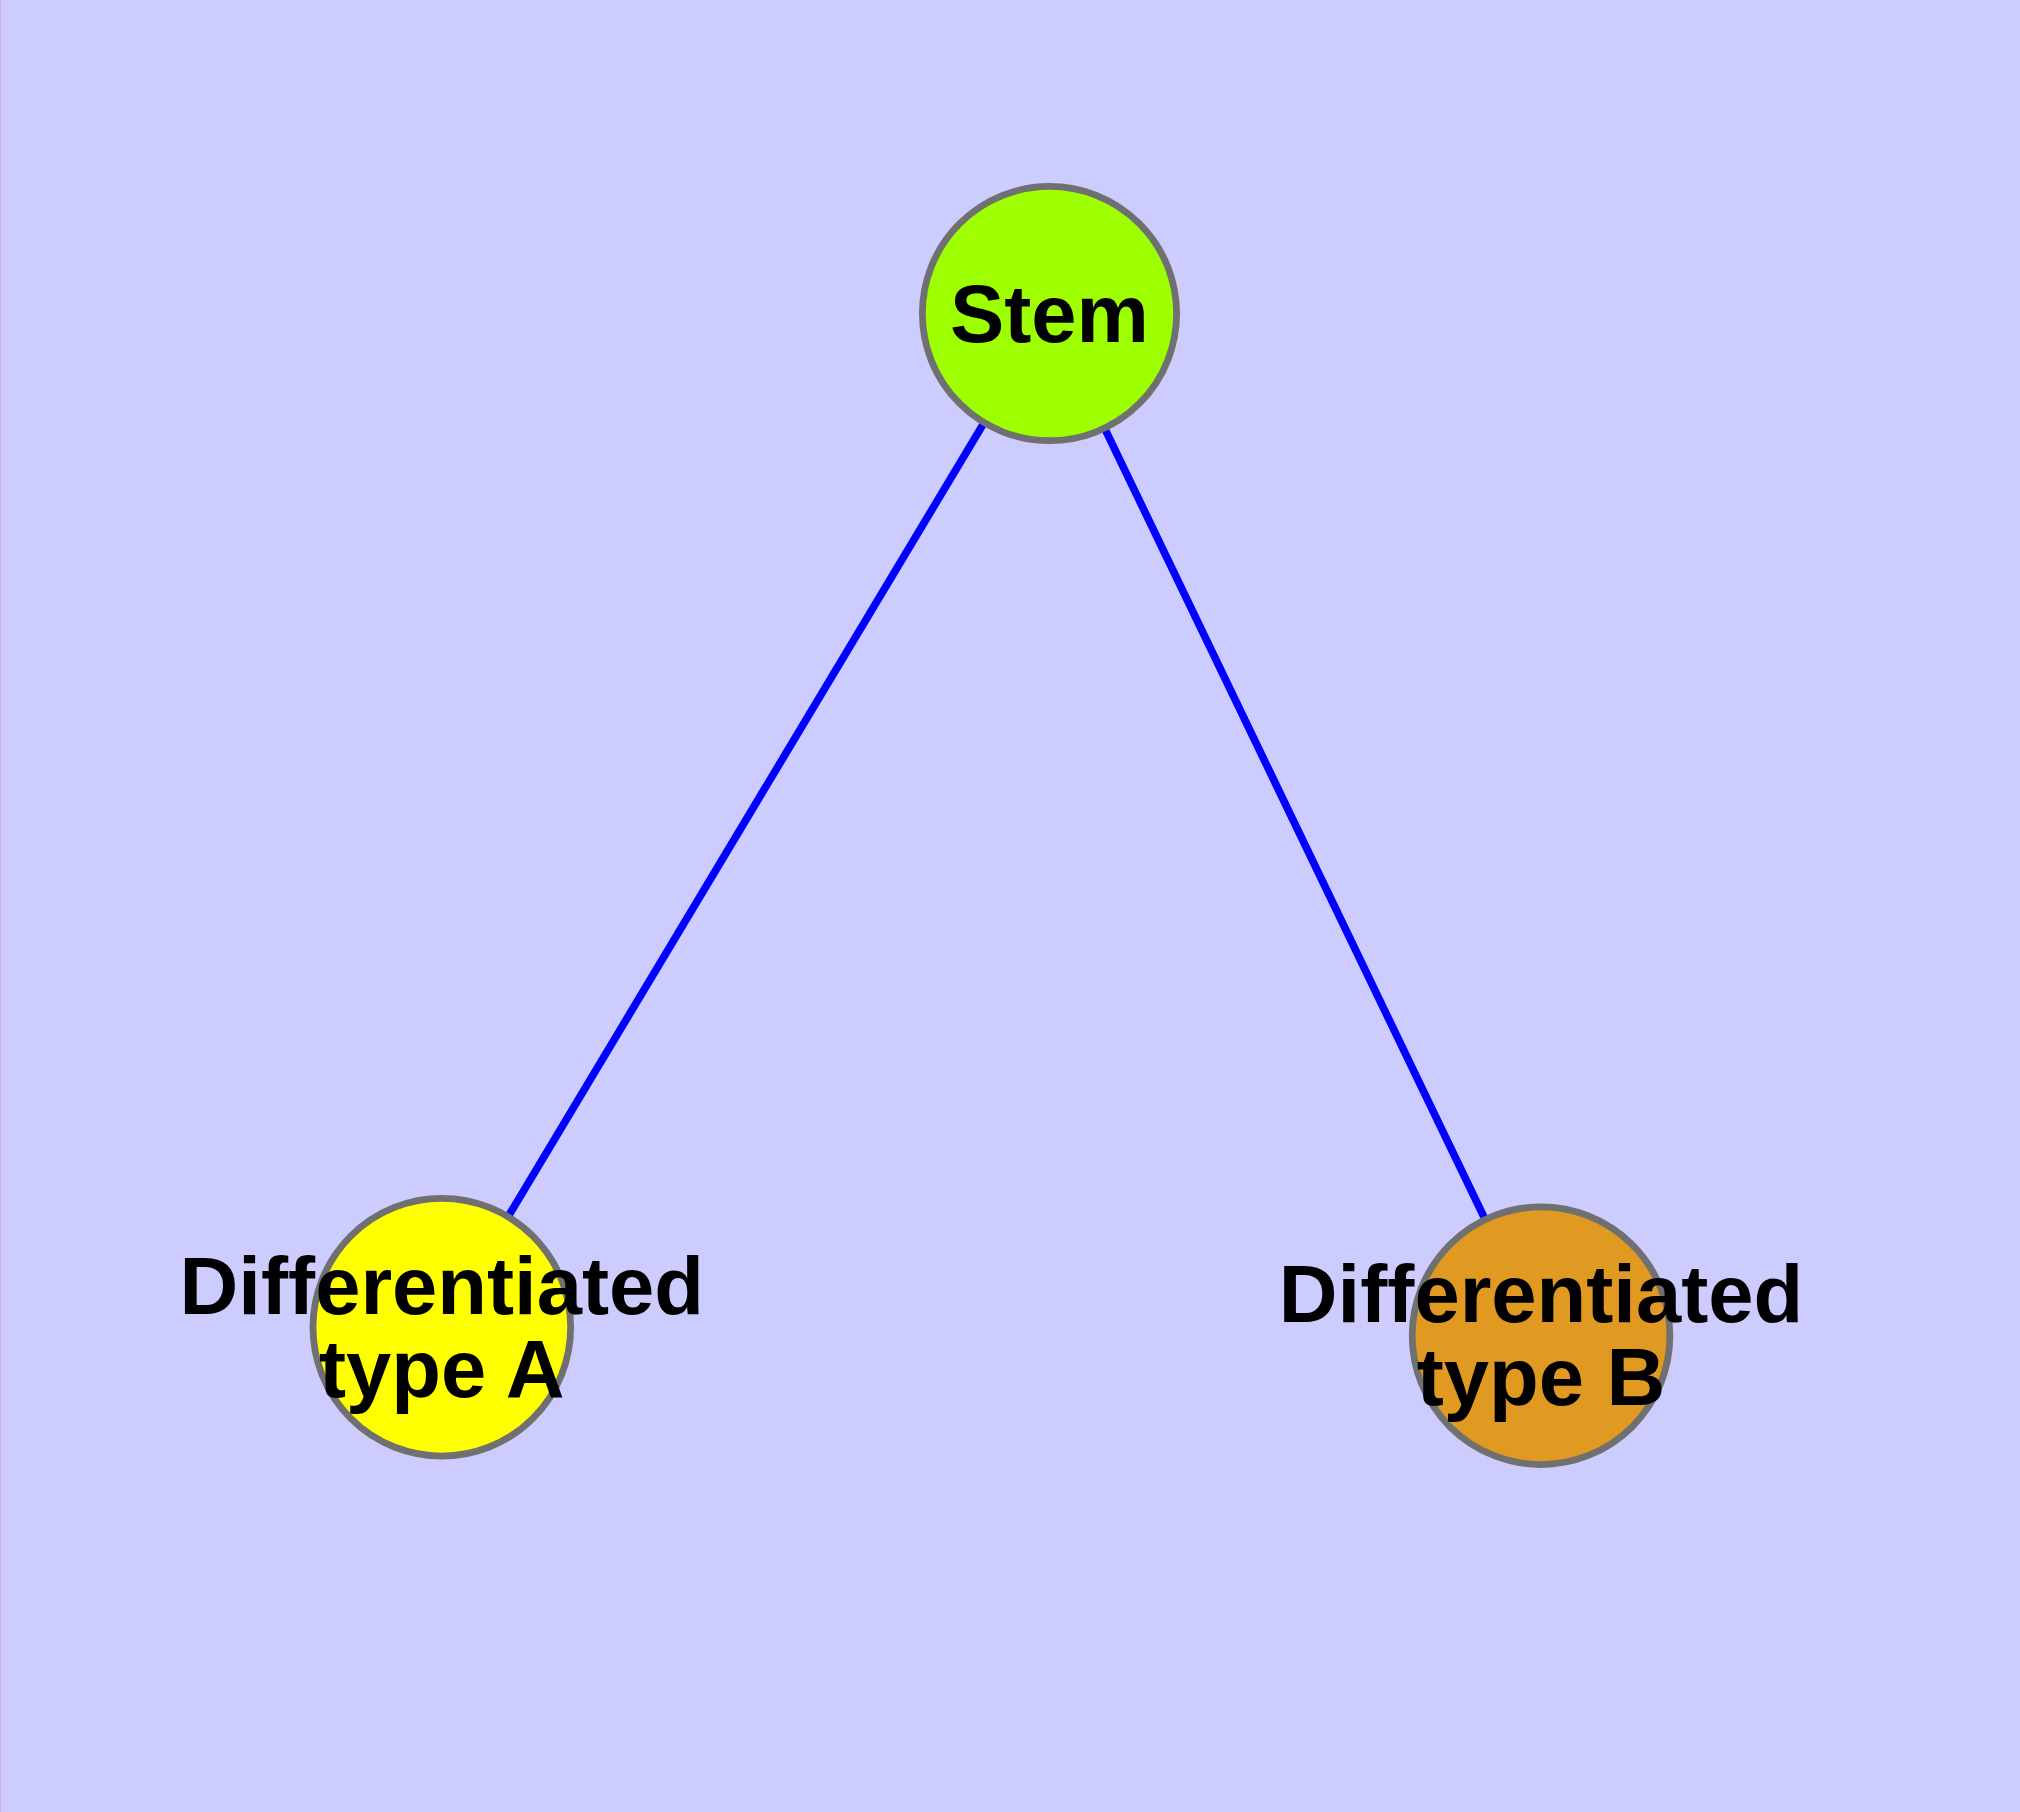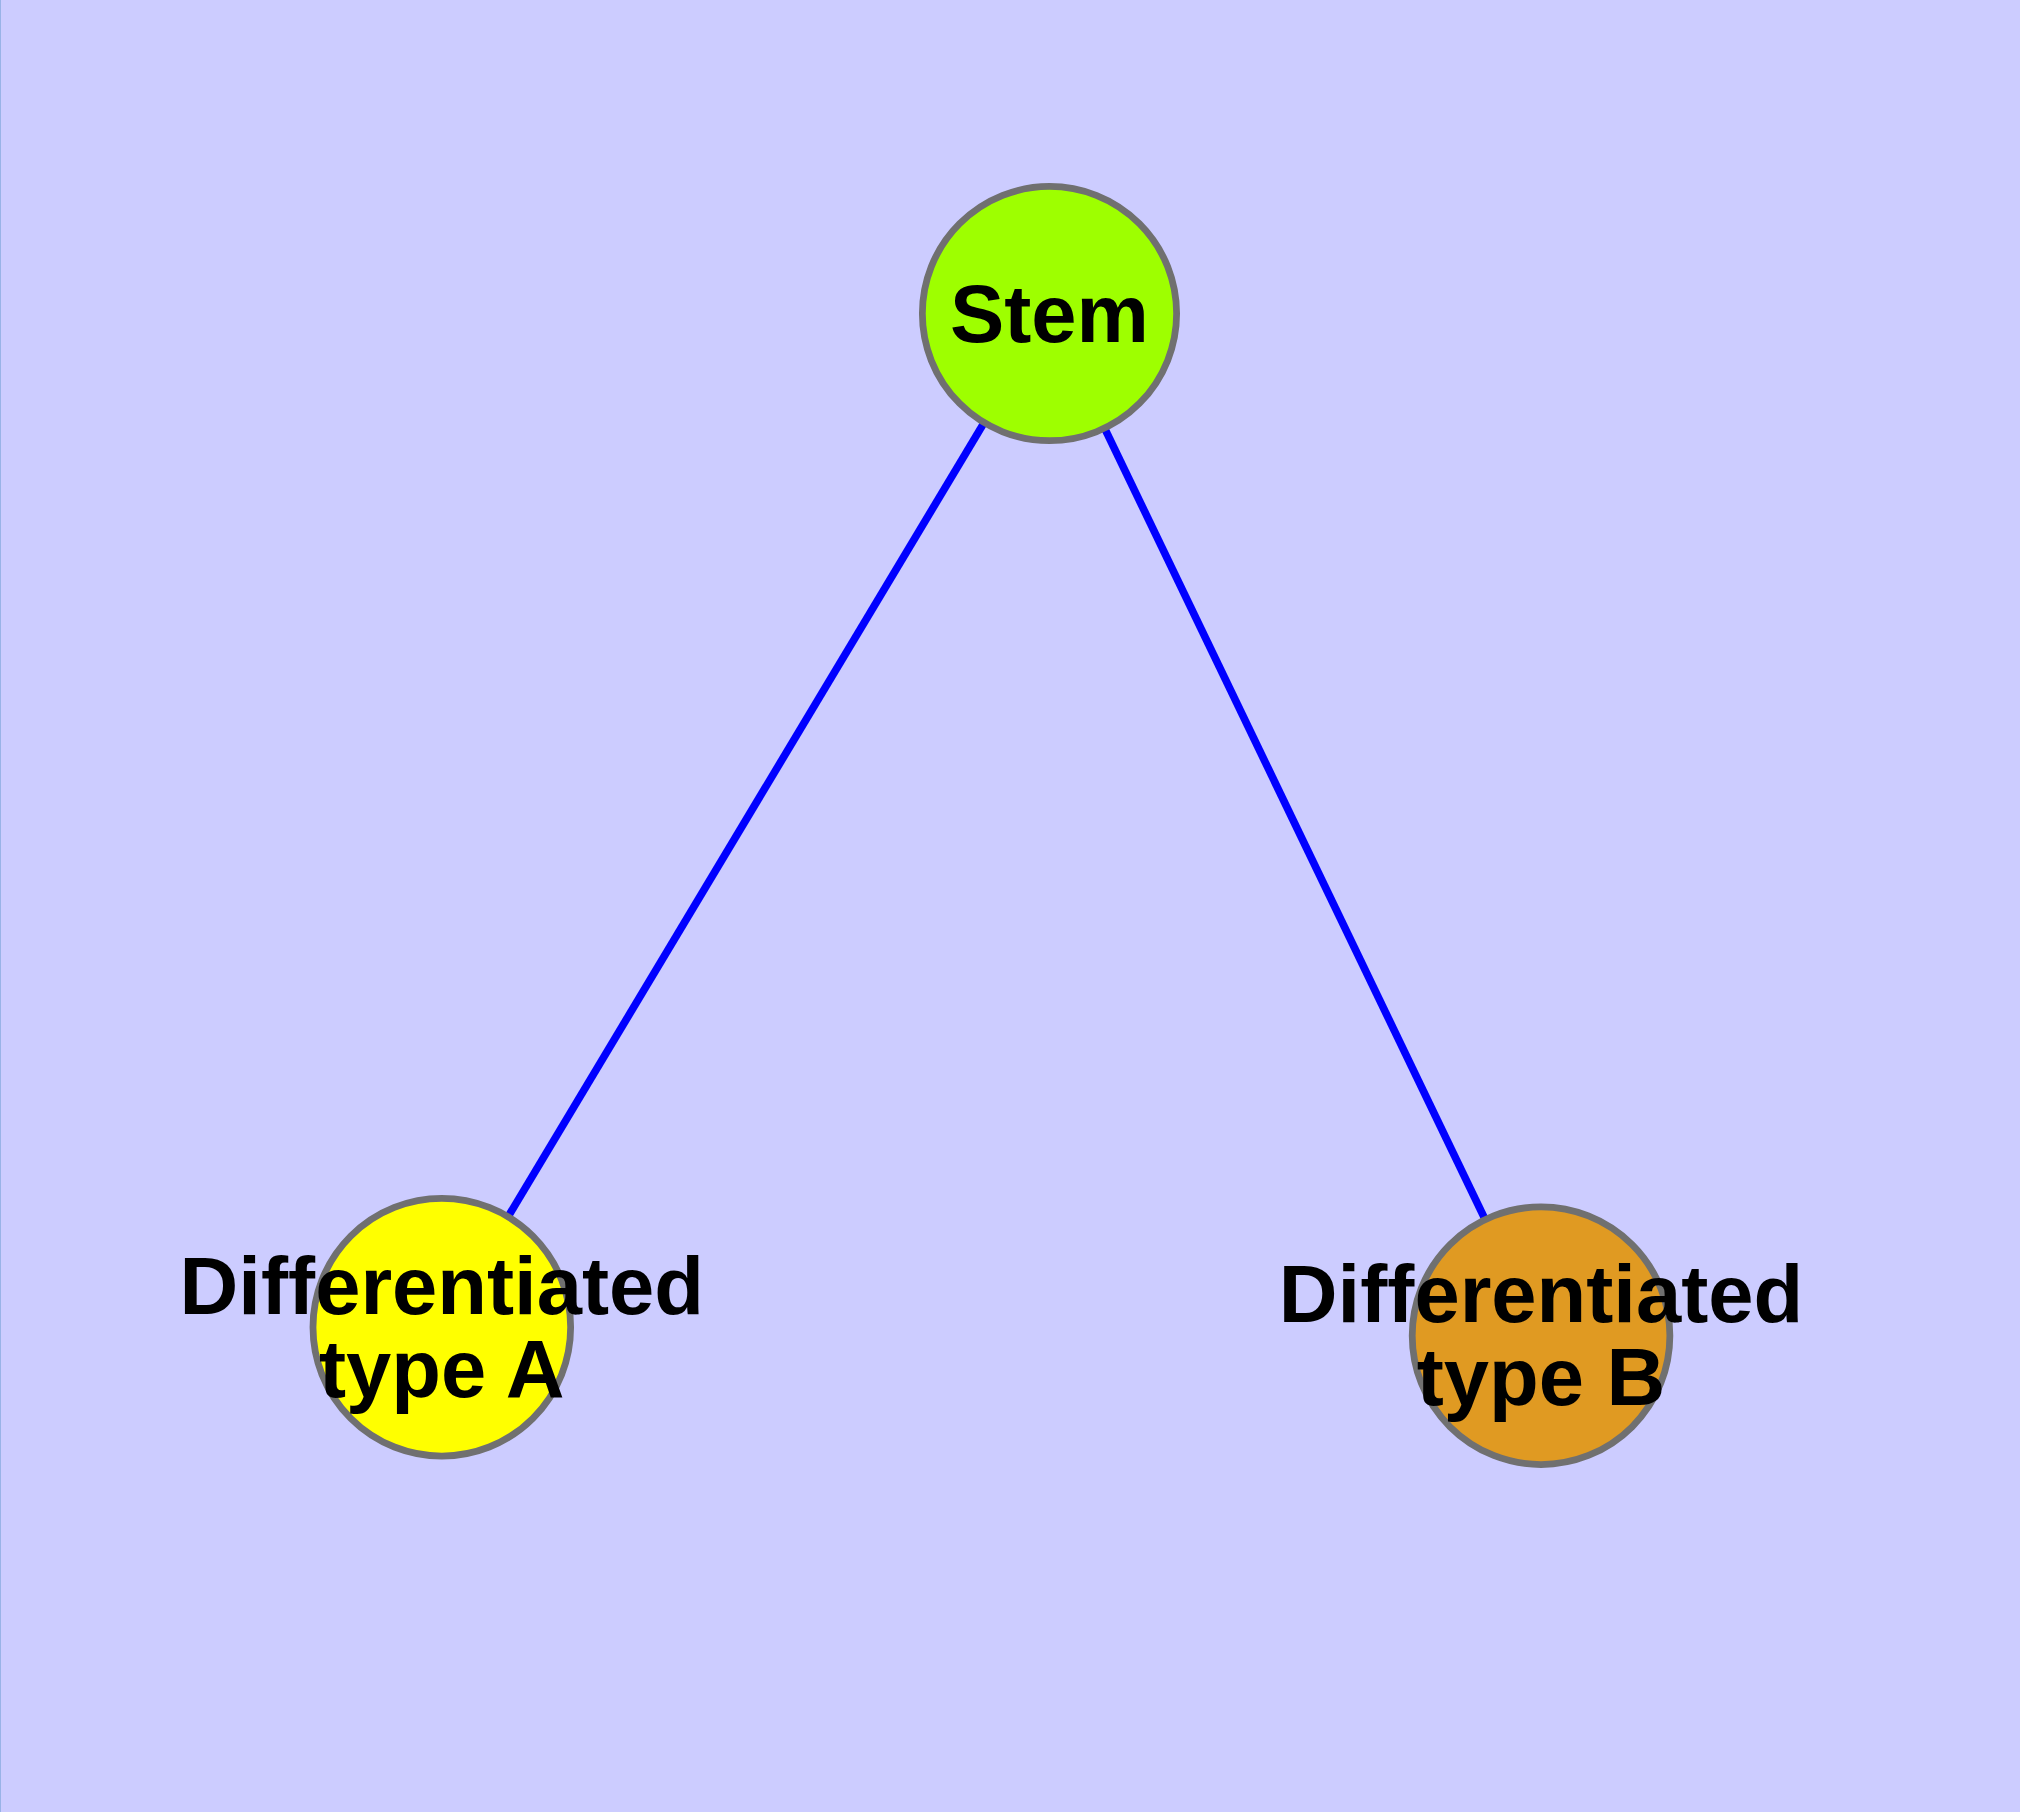--- a/index.html
+++ b/index.html
@@ -4,21 +4,21 @@
 <style>
   html, body {
     margin: 0;
     padding: 0;
     background: #ccccff;
   }
   #stage {
     position: relative;
     width: 2021px;
     height: 1812px;
-    background: #0369a1;
+    background: #ec4899;
     overflow: hidden;
     font-family: "Liberation Sans", sans-serif;
   }
   #graph-svg {
     position: absolute;
     left: 0;
     top: 0;
     width: 2021px;
     height: 1812px;
     display: block;

